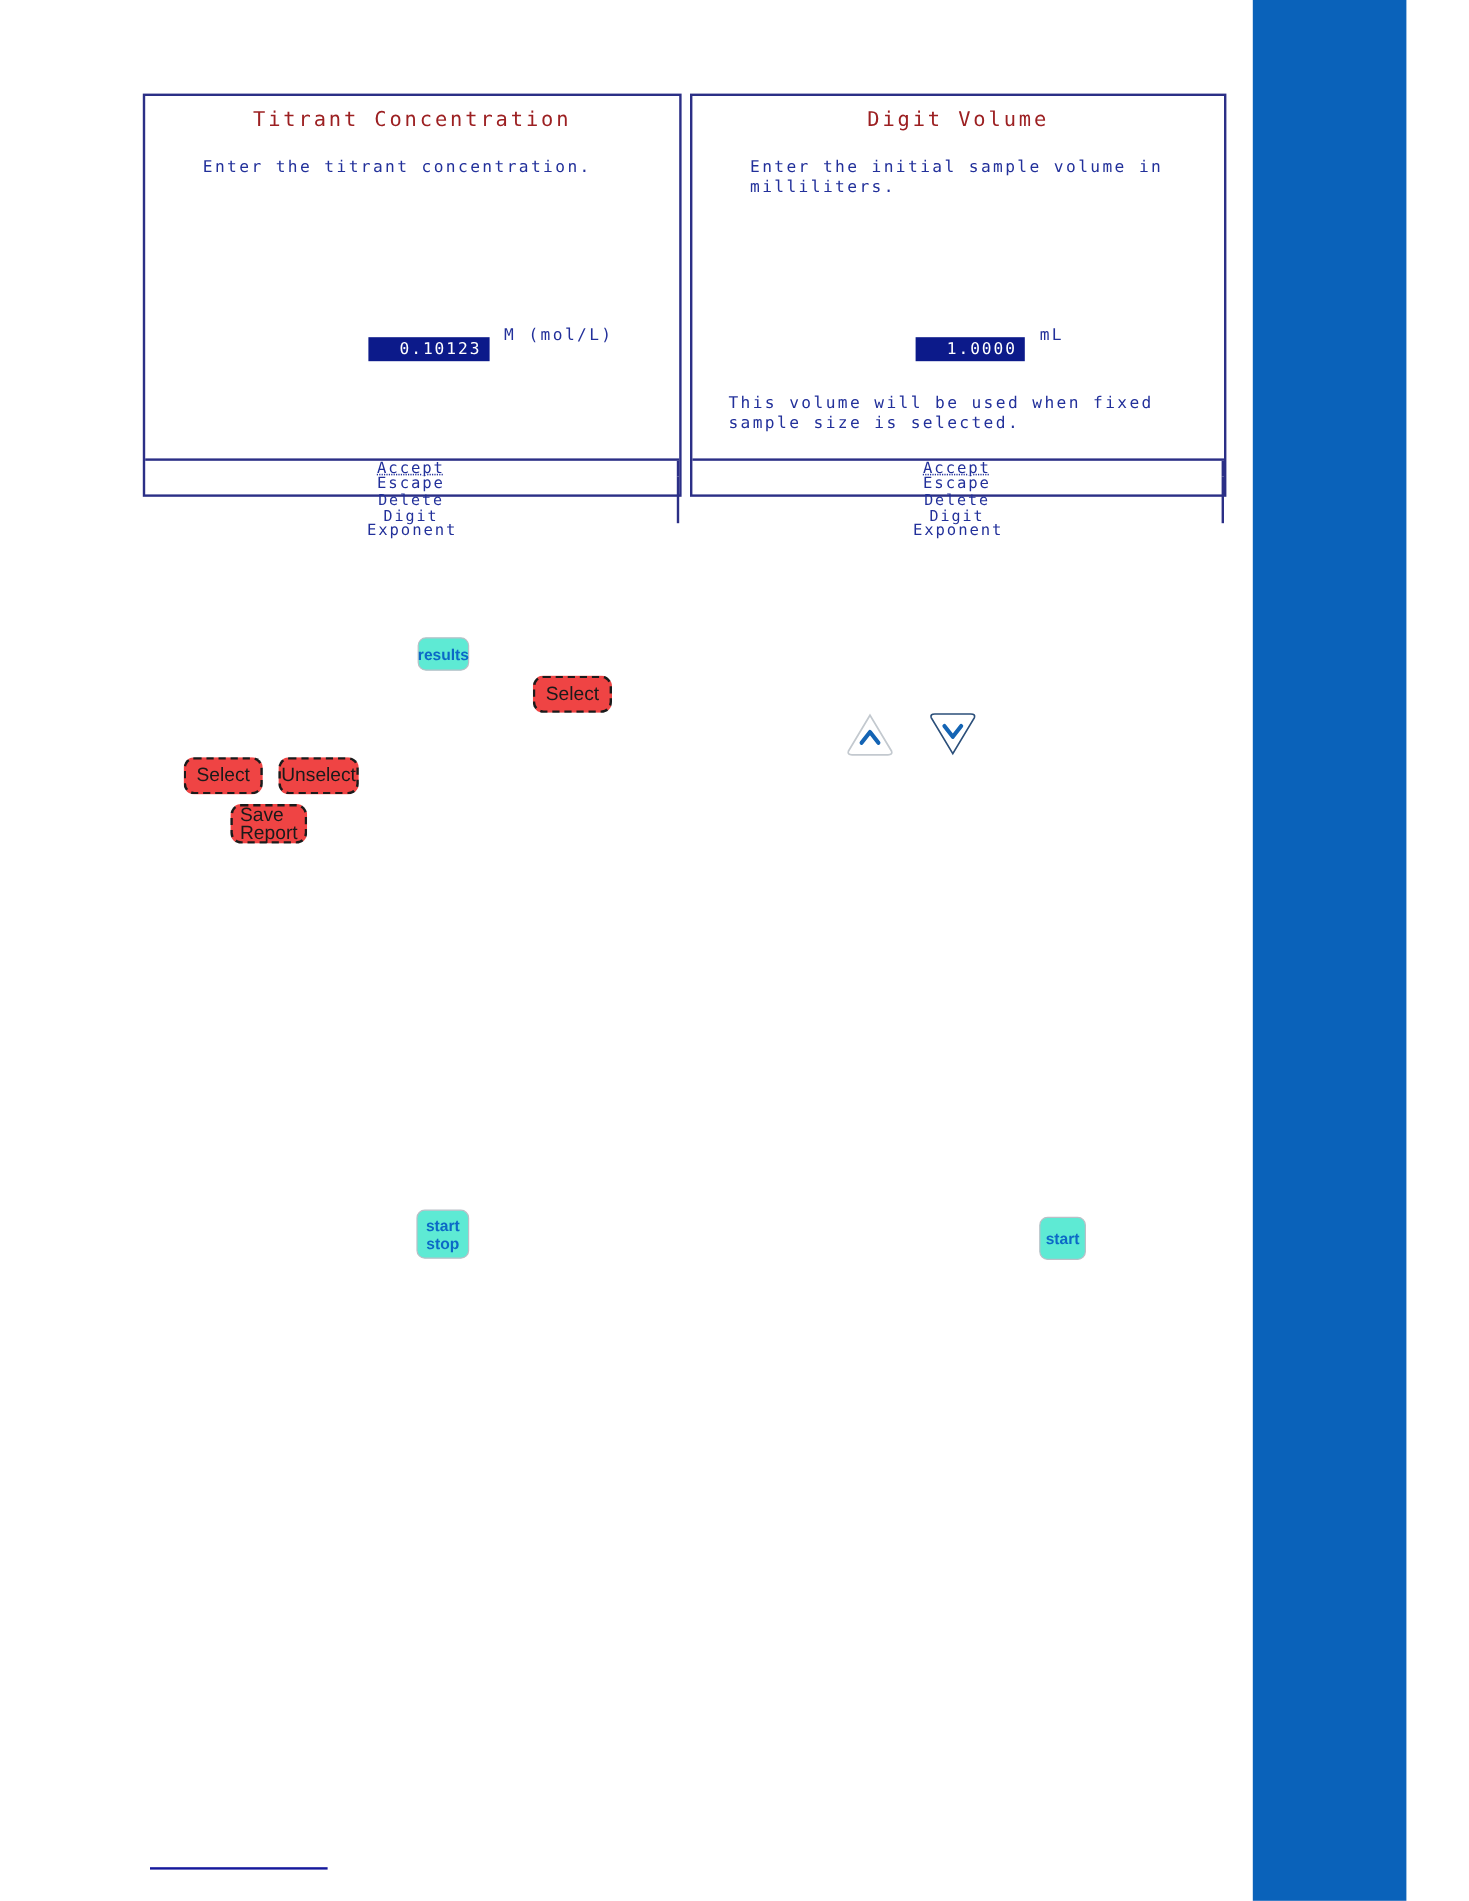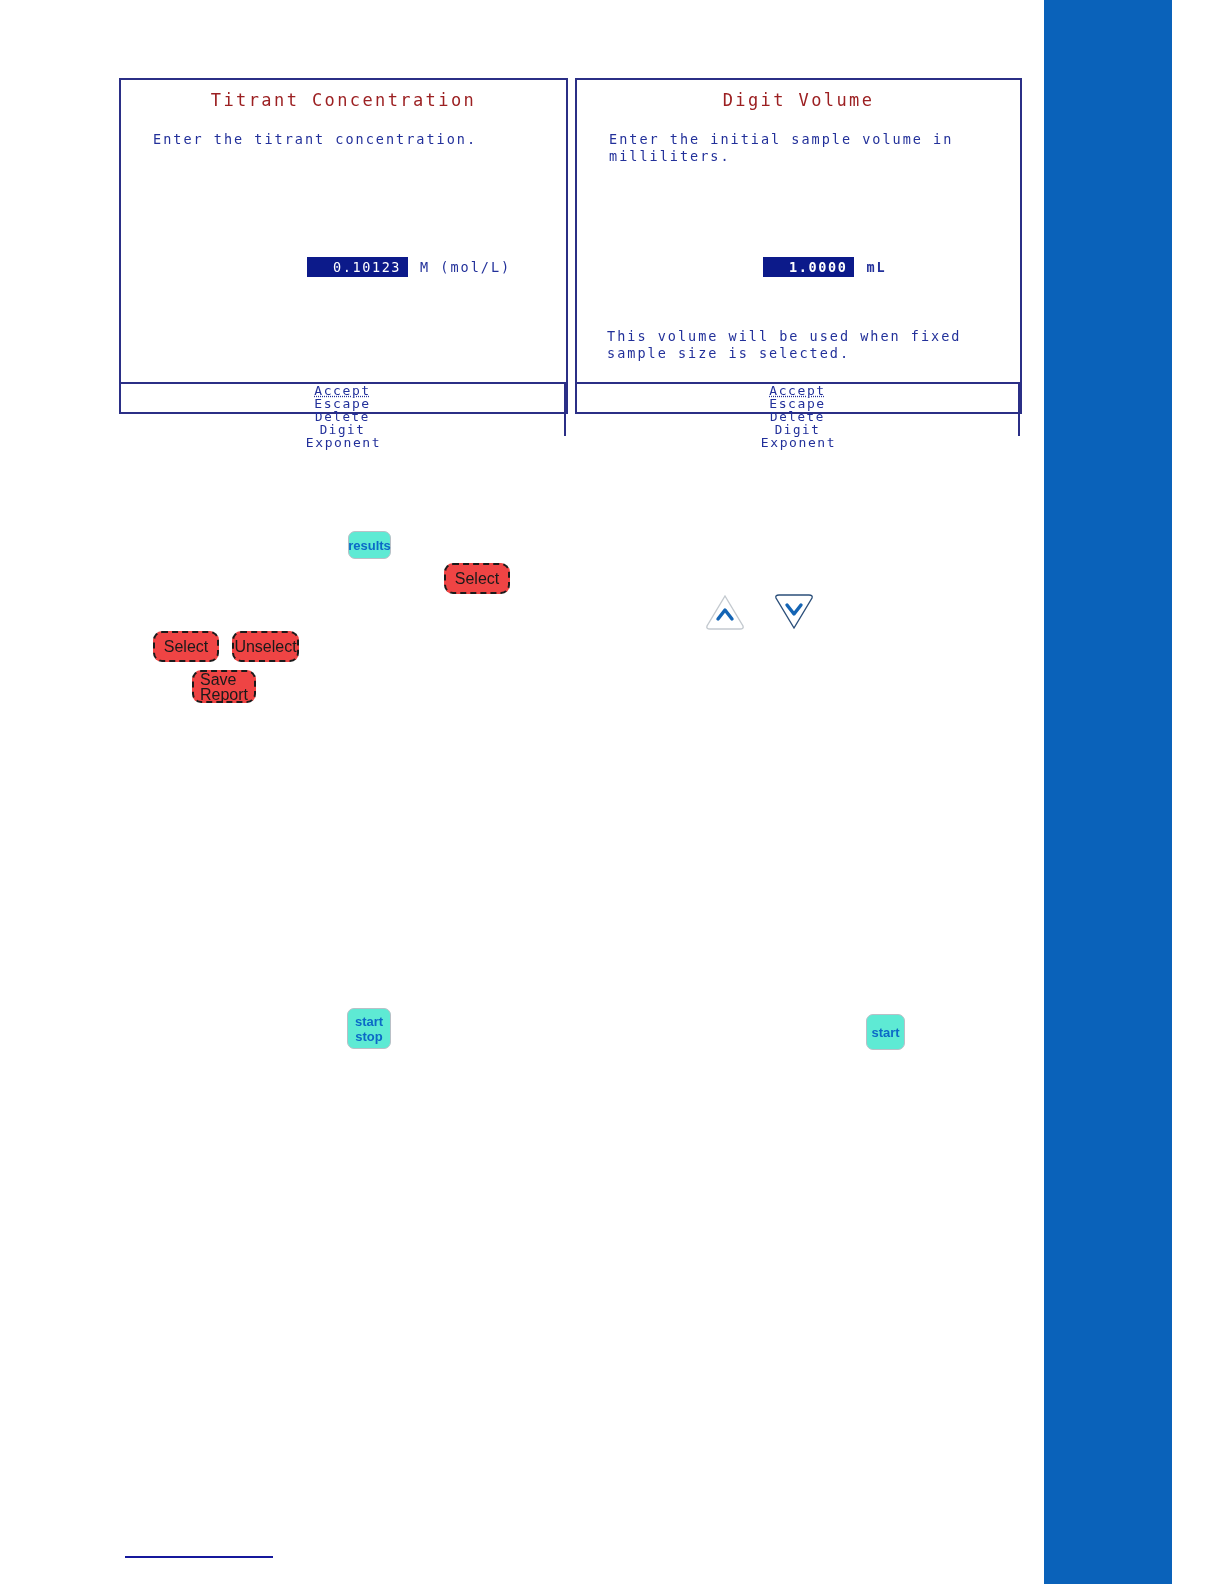--- a/index.html
+++ b/index.html
@@ -53,49 +53,50 @@
   .lcd-text {
     color: #22309a;
     font-family: "DejaVu Sans Mono", "Liberation Mono", monospace;
     font-size: 13.5px;
     letter-spacing: 2.0px;
     line-height: 17px;
     white-space: pre-line;
   }
   .instr {
     position: absolute;
-    left: 32px;
+    left: 48px;
     top: 51px;
     width: 390px;
   }
   .note {
     position: absolute;
     left: 30px;
     top: 248px;
     width: 390px;
   }
   .value-row {
     position: absolute;
     top: 177px;
     left: 0;
     width: 100%;
     display: flex;
     align-items: center;
   }
   .value-row.left-panel  { padding-left: 186px; }
-  .value-row.right-panel { padding-left: 186px; font-weight: bold; }
+  .value-row.right-panel { padding-left: 186px; }
   .value-box {
     background: #0c1a8a;
     color: #ffffff;
     font-family: "DejaVu Sans Mono", "Liberation Mono", monospace;
     font-size: 13.5px;
     letter-spacing: 1.6px;
     padding: 2px 7px 2px 26px;
     text-align: right;
     white-space: pre;
+    margin-top: 24px;
   }
   .value-unit {
     color: #22309a;
     font-family: "DejaVu Sans Mono", "Liberation Mono", monospace;
     font-size: 13.5px;
     letter-spacing: 2.0px;
     margin-left: 12px;
     white-space: pre;
   }
 

